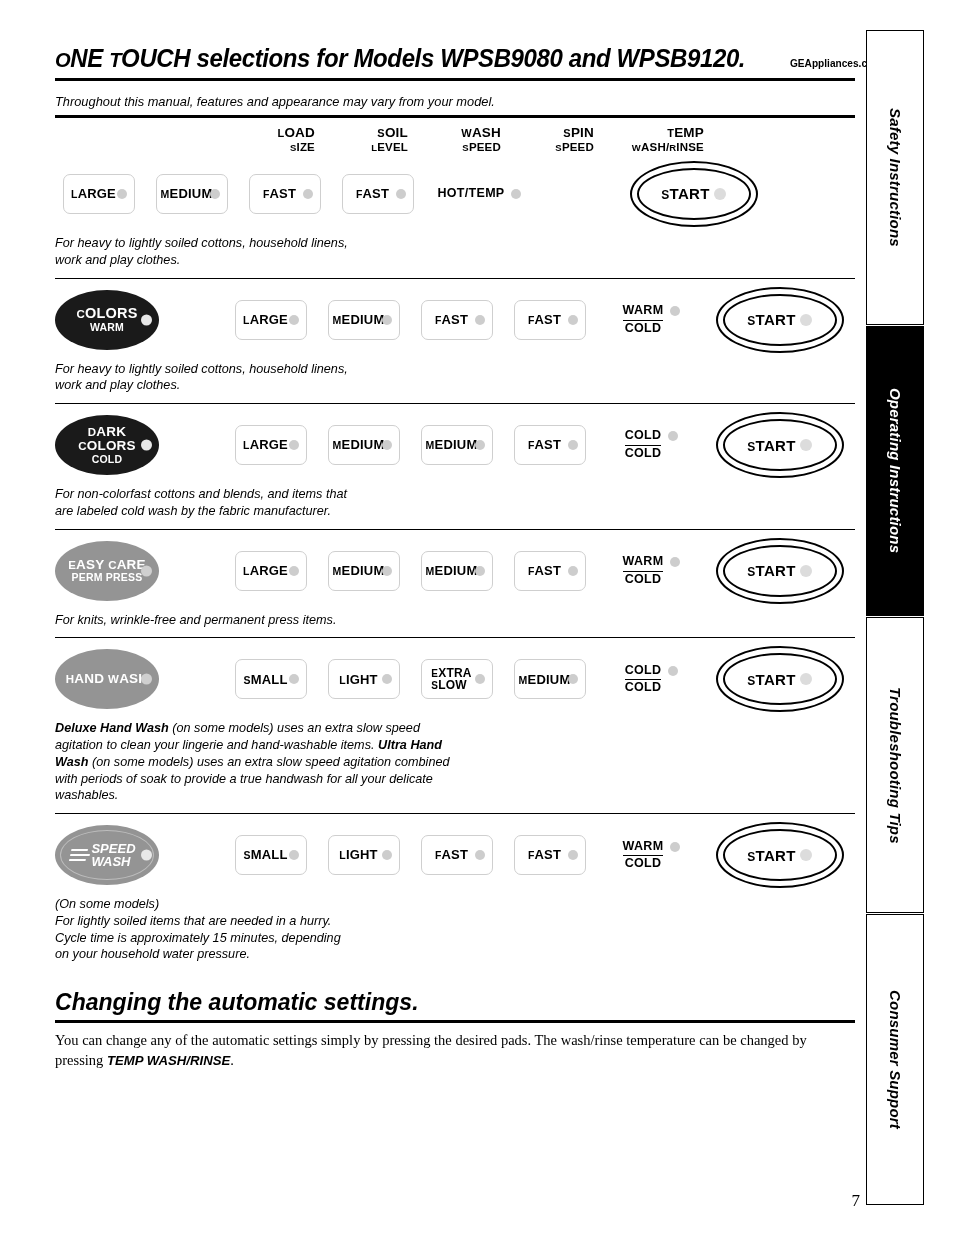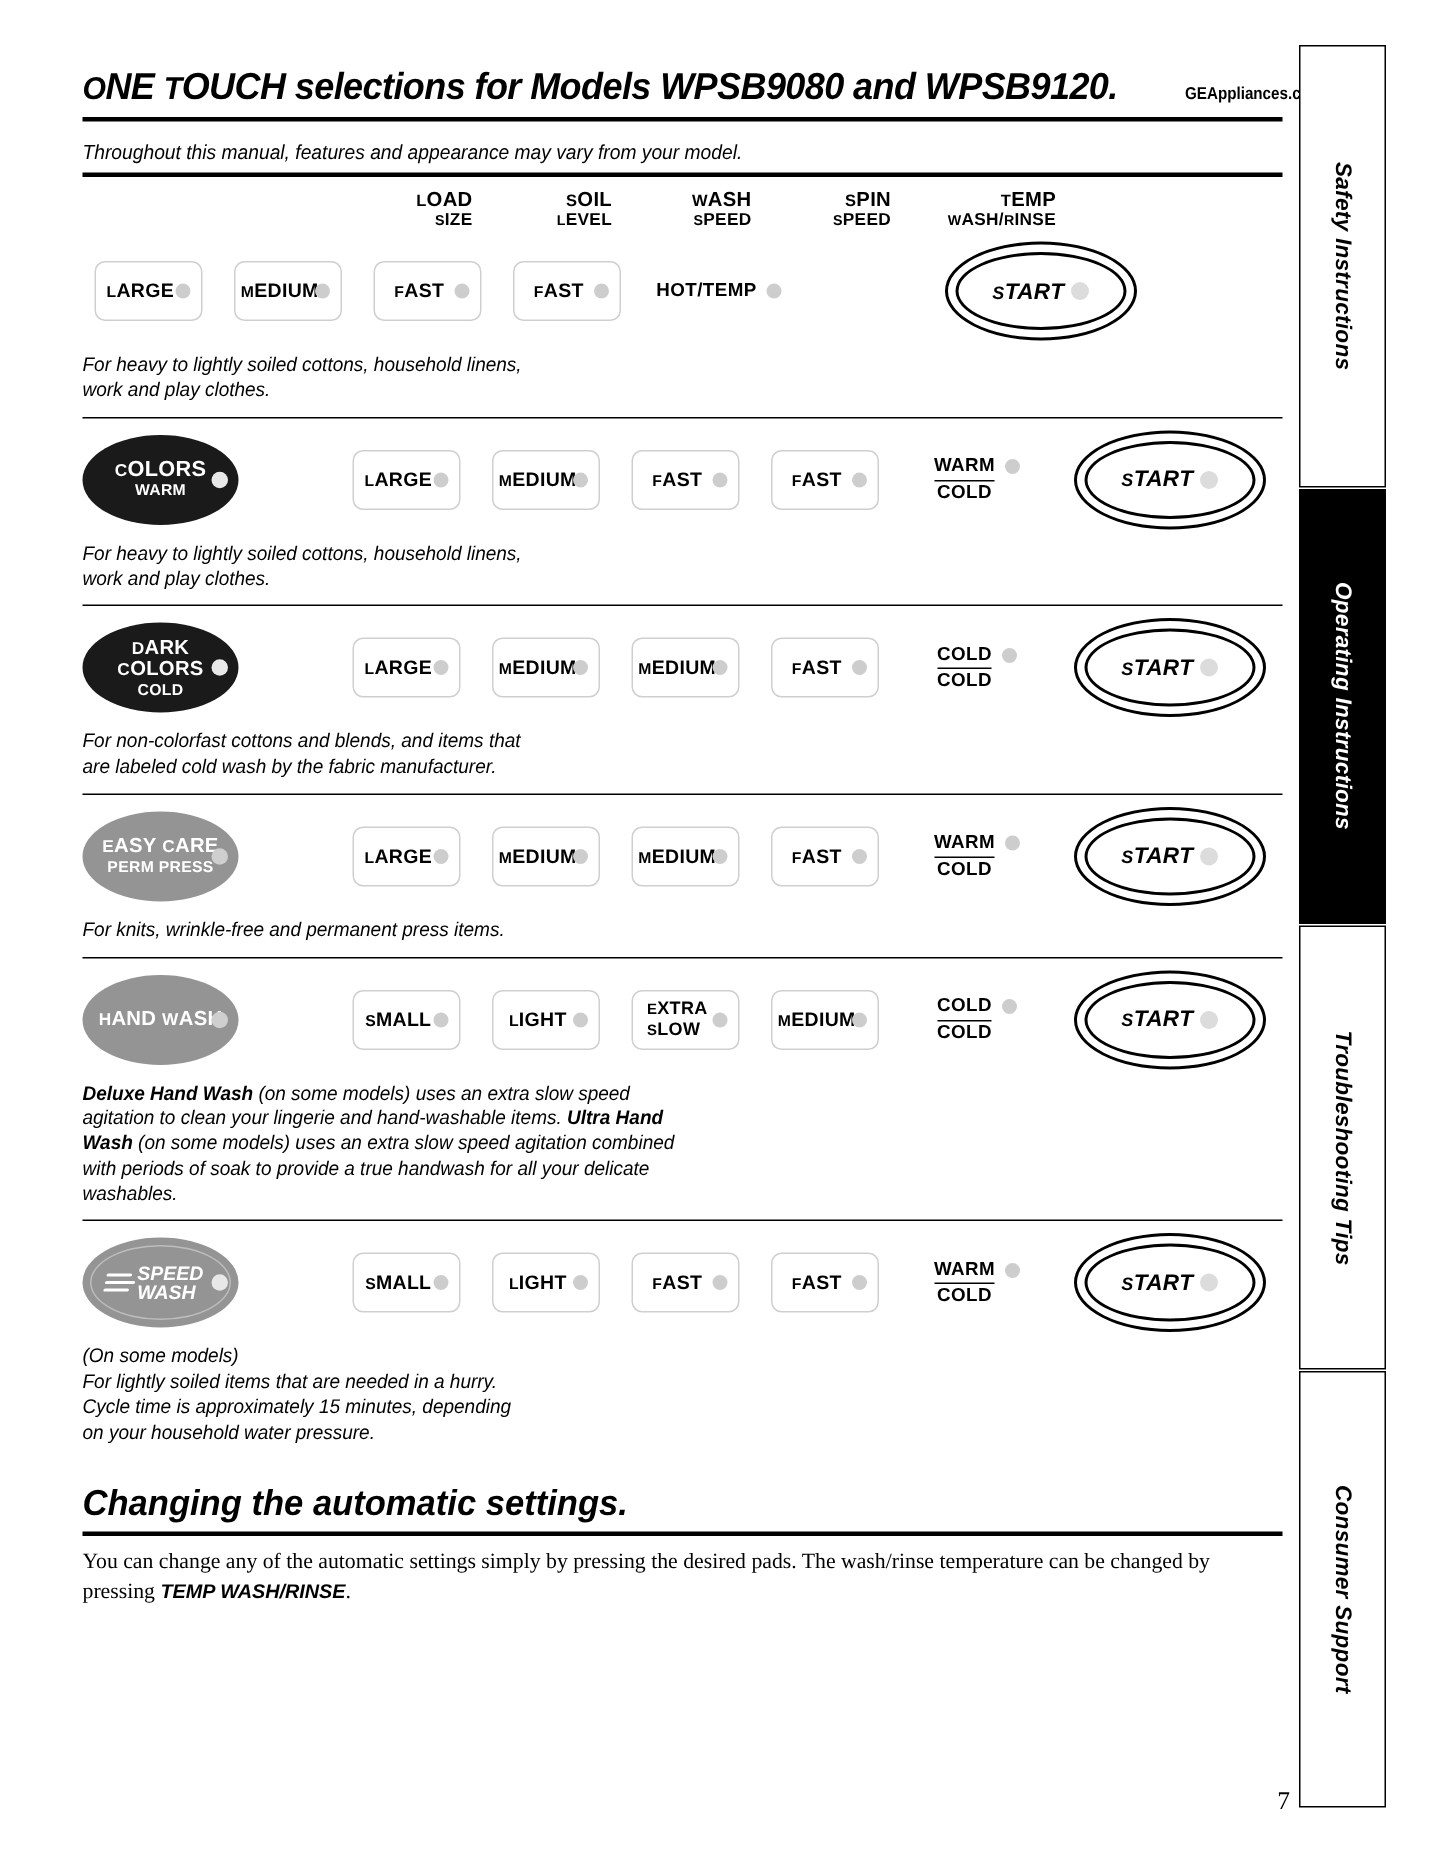--- a/index.html
+++ b/index.html
@@ -120,21 +120,21 @@
   
   .temp{display:flex;align-items:center;}
   .temp .tlines{text-align:center;font-size:12.5px;font-weight:bold;letter-spacing:.3px;line-height:1.25;}
   .temp.two .t1{border-bottom:1.3px solid #000;padding-bottom:1px;}
   .temp .dot{width:10px;height:10px;border-radius:50%;background:#cdcdcd;margin-left:7px;align-self:flex-start;margin-top:3px;}
   .temp.one .dot{align-self:center;margin-top:0;}
 
   
   .start{
     width:124px;height:62px;border-radius:50%;border:2.3px solid #000;
-    display:flex;align-items:center;justify-content:center;position:relative;font-style:italic;
+    display:flex;align-items:center;justify-content:center;position:relative;
   }
   .start .inner{
     position:absolute;left:5px;top:5px;right:5px;bottom:5px;
     border:2.3px solid #000;border-radius:50%;
   }
   .start .lbl{font-size:15px;font-weight:bold;letter-spacing:.3px;position:relative;z-index:2;padding-right:16px;}
   .start .lbl .sc{font-size:12px;}
   .start .dot{
     position:absolute;left:50%;margin-left:20px;top:50%;transform:translateY(-50%);
     width:12px;height:12px;border-radius:50%;background:#dcdcdc;z-index:2;

